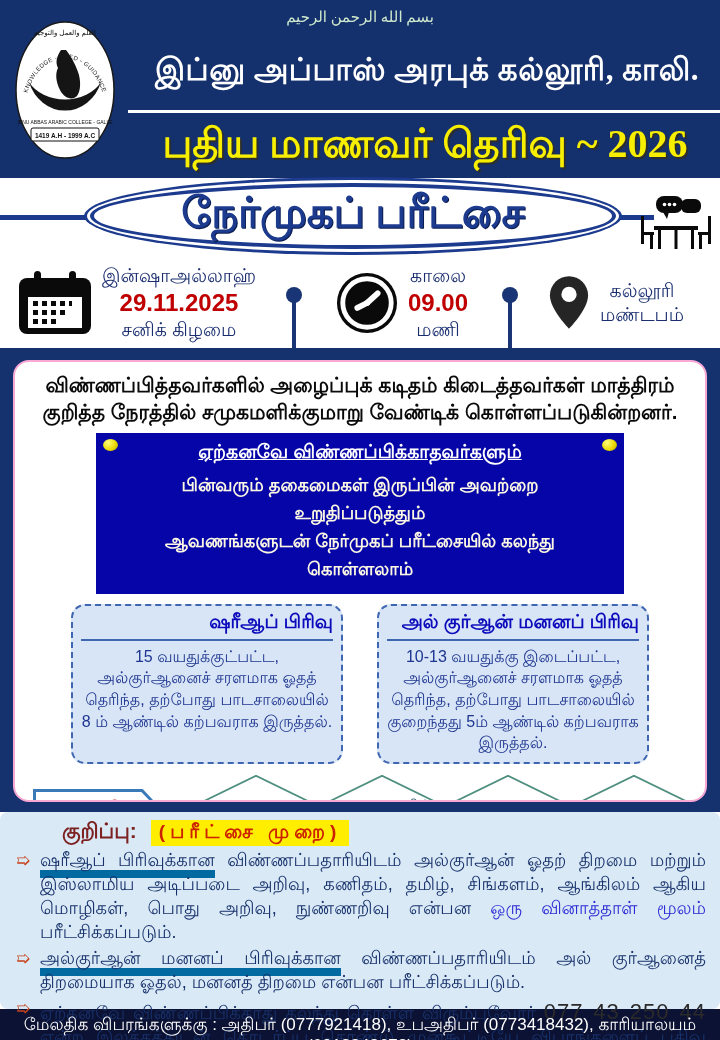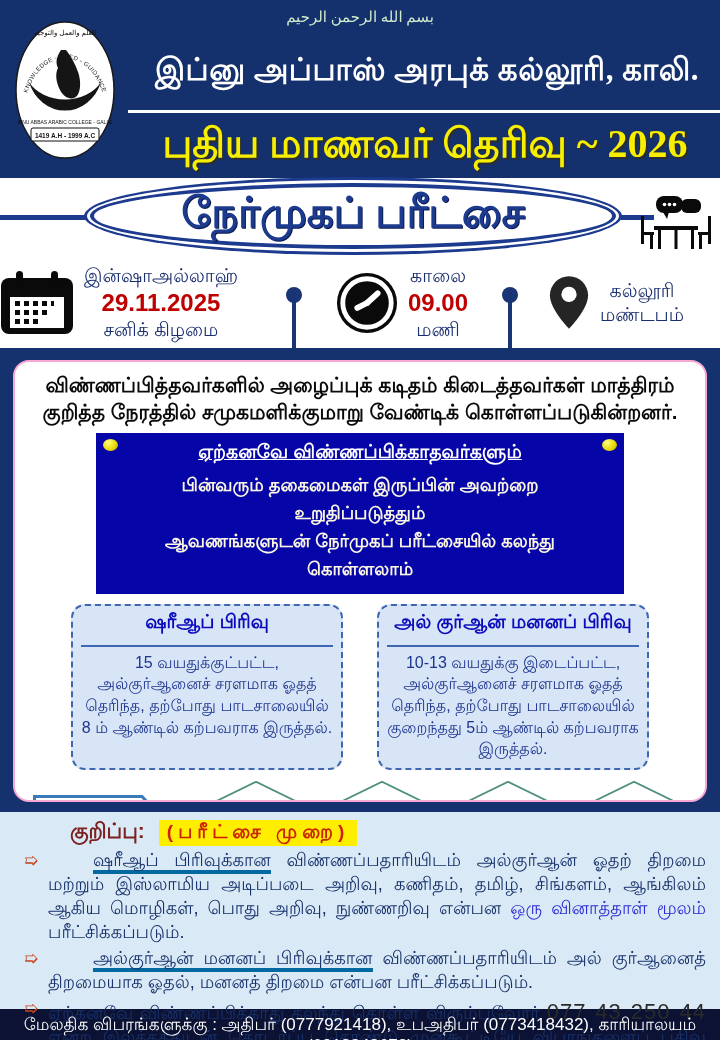--- a/index.html
+++ b/index.html
@@ -32,21 +32,21 @@
   .oval-text { color:#1c3a8e; font-weight:bold; font-size:42px;
                font-family:"Liberation Serif", serif;
                text-shadow:1px 1px 0 #0a1c50; white-space:nowrap; }
   .interview { position:absolute; right:2px; top:18px; width:84px; text-align:center; }
   .interview-label { display:block; font-size:10px; font-weight:bold; color:#0a0a0a;
                      letter-spacing:.5px; margin-top:1px; }
 
   
   .schedule { position:relative; height:90px; background:#fff; display:flex; align-items:center; }
   .sch-item { display:flex; align-items:center; gap:10px; }
-  .sch-item.one { flex:0 0 292px; }
+  .sch-item.one { flex:0 0 292px; padding-left:18px; }
   .sch-item.two { flex:0 0 212px; justify-content:center; }
   .sch-item.three { flex:1; justify-content:center; }
   .sch-text { text-align:center; line-height:1.25; }
   .sch-line { color:#1b2f70; font-size:19px; }
   .sch-strong { color:#c00000; font-weight:bold; font-size:24px; }
   .sep { position:relative; width:4px; height:48px; background:#1a3575; align-self:flex-end; }
   .sep::before { content:""; position:absolute; top:-13px; left:-6px; width:16px; height:16px;
                  border-radius:50%; background:#1a3575; }
 
   
@@ -59,22 +59,22 @@
               padding:8px 20px 10px; }
   .bb-dot { position:absolute; top:6px; width:15px; height:12px; border-radius:50%;
             background:radial-gradient(circle at 35% 30%, #ffff7a, #e8d600 60%, #9f9400); }
   .bb-dot.left { left:7px; } .bb-dot.right { right:7px; }
   .bb1 { color:#ffffff; font-weight:bold; font-size:19px; text-align:center; margin-bottom:7px;text-decoration:underline; }
   .bb2, .bb3 { color:#fbf7e2; font-weight:bold; font-size:18px; text-align:center; line-height:1.55; }
 
   .criteria-row { display:flex; gap:34px; margin:0 52px 10px; }
   .criteria-box { flex:1; background:#d8e5f6; border:2px dashed #3f66b0; border-radius:14px;
                   padding:5px 8px 8px; }
-  .criteria-title { text-align:center; color:#0b0bbb; font-weight:bold; font-size:19px;
-                    border-bottom:2px solid #3f66b0; padding-bottom:10px; margin:0 0 5px; }
+  .criteria-title { text-align:right; color:#0b0bbb; font-weight:bold; font-size:19px;
+                    border-bottom:2px solid #3f66b0; padding-bottom:4px; margin:0 0 5px; }
   .criteria-body { text-align:center; color:#1d3590; font-size:16px; line-height:1.35; }
 
   .docs-row { display:flex; align-items:center; margin:2px 8px 8px 14px; height:120px; }
   .arrow-box { position:relative; width:152px; height:90px; flex:0 0 152px; }
   .arrow-border { position:absolute; inset:0; background:#3a7ab8;
                   clip-path:polygon(0 0,72% 0,100% 50%,72% 100%,0 100%); }
   .arrow-inner { position:absolute; inset:3px; background:#fff;
                  clip-path:polygon(0 0,72% 0,100% 50%,72% 100%,0 100%);
                  display:flex; align-items:center; justify-content:center; }
   .arrow-text { color:#c01010; font-weight:bold; font-size:19px; text-align:center;
@@ -82,29 +82,29 @@
   .hexes { display:flex; flex:1; justify-content:space-between; padding-left:8px; }
   .hex { position:relative; width:126px; height:118px; }
   .hex-border { position:absolute; inset:0; background:#4e8f7f;
                 clip-path:polygon(50% 0,100% 26%,100% 74%,50% 100%,0 74%,0 26%); }
   .hex-inner { position:absolute; inset:2px; background:#fff;
                clip-path:polygon(50% 0,100% 26%,100% 74%,50% 100%,0 74%,0 26%);
                display:flex; align-items:center; justify-content:center; }
   .hex-text { color:#1f4f66; font-size:14.5px; text-align:center; line-height:1.3; padding:0 8px; }
 
   
-  .notes { background:#d9e9f6; height:197px; padding:7px 14px 4px 24px; }
+  .notes { background:#d9e9f6; height:197px; padding:7px 14px 4px 16px;border-radius:8px; }
   .notes-head { margin:0 0 3px 46px; display:flex; align-items:center; gap:14px; }
   .notes-label { color:#7c2020; font-weight:bold; font-size:21px; }
   .notes-highlight { background:#ffee00; color:#cc2200; font-weight:bold; font-size:19px;
                      letter-spacing:5px; padding:1px 8px; }
   .note-bullet { display:flex; color:#17316b; font-size:18px; line-height:1.33; margin-bottom:2px; }
   .marker { flex:0 0 24px; color:#c8431c; font-size:17px; padding-top:1px; }
   .btext { flex:1; text-align:justify; }
-  .u-yellow { border-bottom:4px solid #0369a1;margin-left:45px; }
+  .u-yellow { border-bottom:8px solid #0369a1; }
   .em-blue { color:#2a2ad4; }
   .em-phone { font-size:22px; color:#2a2a2a; letter-spacing:1px; }
 
   
   .footer { background:#0c1233; color:#ffffff; text-align:center; font-size:17px;
             padding:6px 4px 7px; }
 </style>
 </head>
 <body>
 

